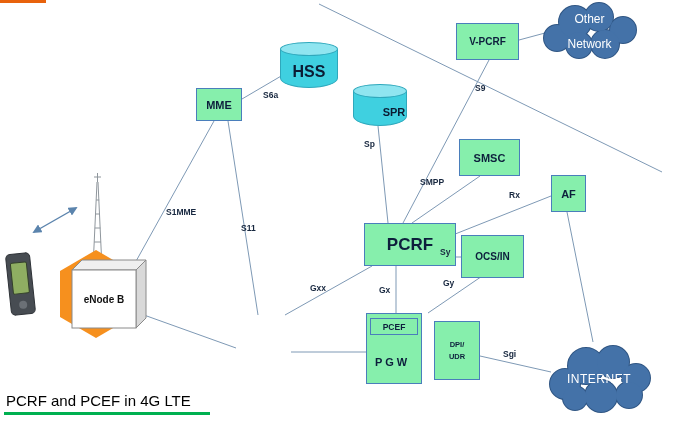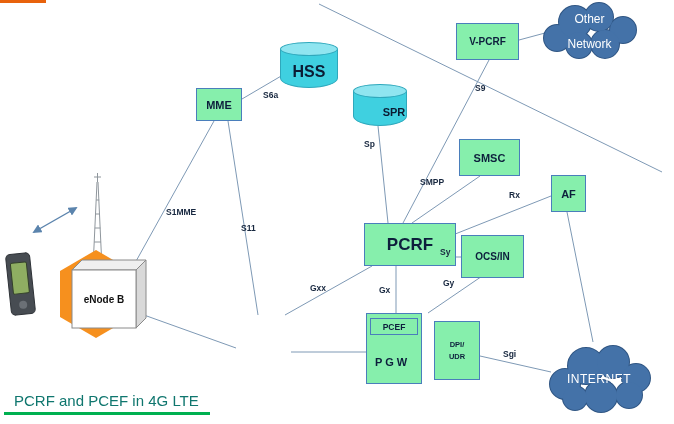--- a/index.html
+++ b/index.html
@@ -61,21 +61,21 @@
   .phone { position:absolute; left:8px; top:253px; width:25px; height:62px;
            background:#474c52; border:1px solid #2f3338; border-radius:5px;
            transform:rotate(-6deg); }
   .phone .screen { position:absolute; left:3px; right:3px; top:8px; height:32px;
                    background:#8fae62; border:1px solid #33402a; border-radius:2px; }
   .phone .key { position:absolute; left:8px; bottom:5px; width:8px; height:8px;
                 background:#6b7076; border-radius:50%; }
 
   .iface { position:absolute; font-size:8.5px; font-weight:bold; color:#17273f; white-space:nowrap; }
 
-  .title { position:absolute; left:14px; top:392px; font-size:15px; color:#0f766e; }
+  .title { position:absolute; left:6px; top:392px; font-size:15px; color:#000000; }
   .title-underline { position:absolute; left:4px; top:412px; width:206px; height:3px; background:#00B050; }
 </style>
 </head>
 <body>
 
 <div class="canvas">
 
   <div class="accent-bar"></div>
 
   <svg class="wires" width="674" height="424" viewBox="0 0 674 424">

